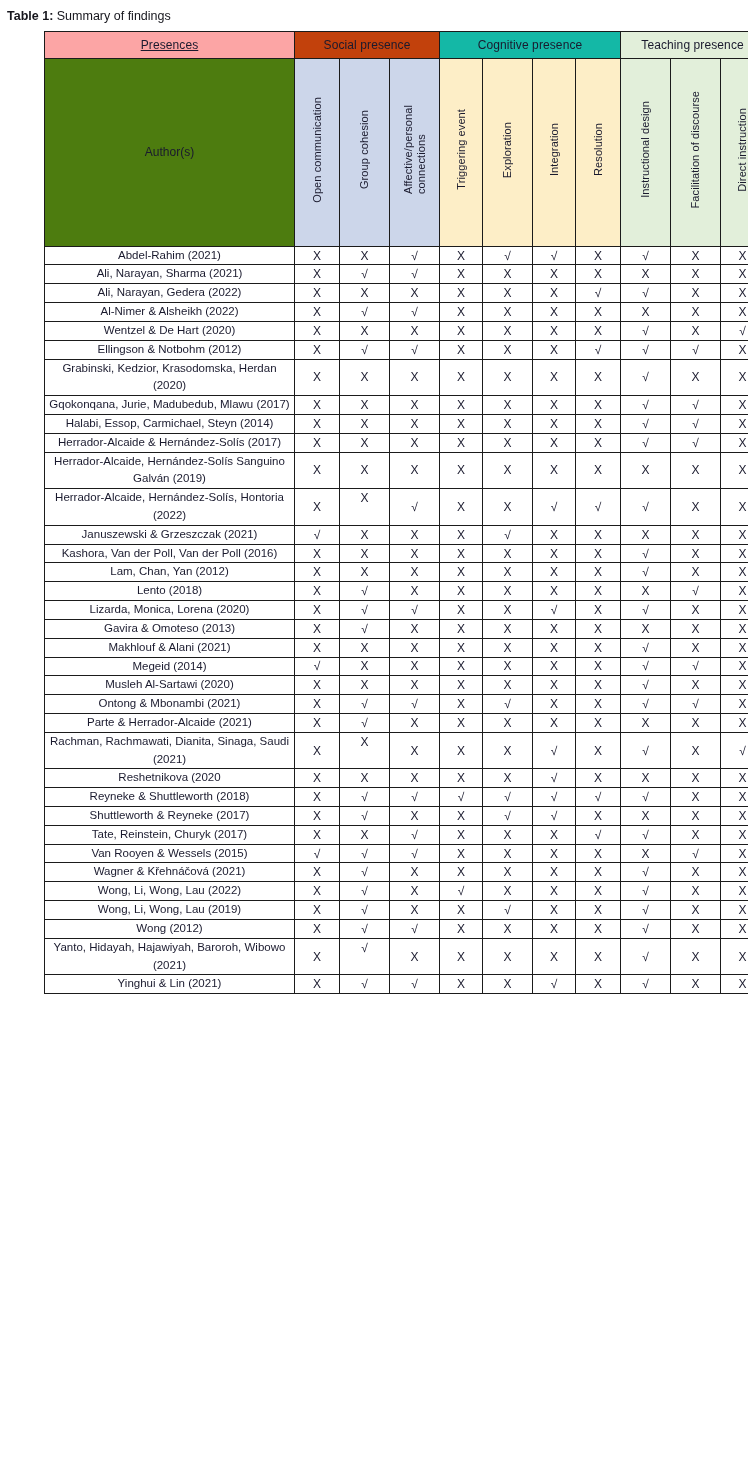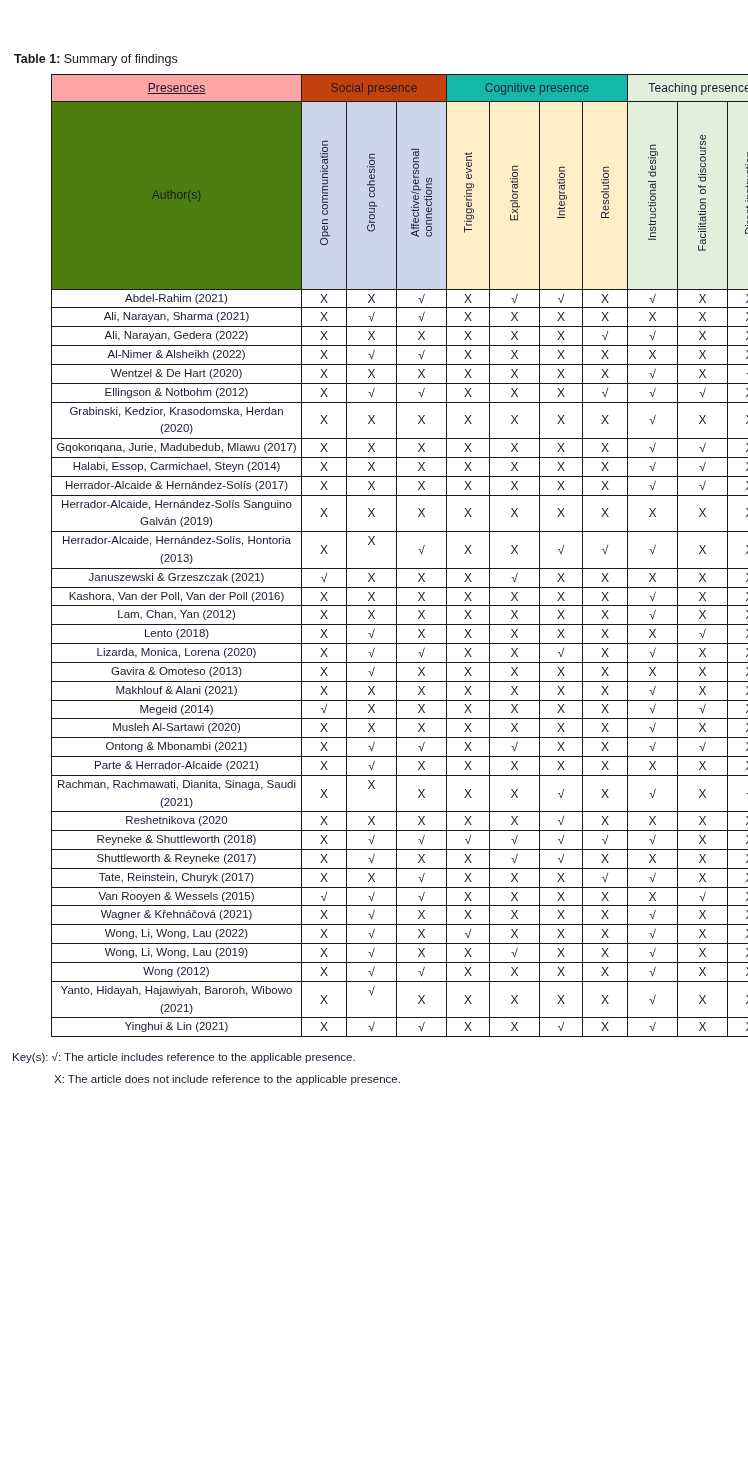--- a/index.html
+++ b/index.html
@@ -10,23 +10,22 @@
   }
   body {
     width: 748px;
     font-family: "Liberation Sans", sans-serif;
     color: #1a1a2e;
     -webkit-font-smoothing: antialiased;
   }
   .page {
     width: 659px;
     position: relative;
-    padding: 10px;
+    padding: 3px;
     box-sizing: border-box;
-    margin-top: 36px;
   }
   .caption {
     font-size: 12.5px;
     padding: 6px 0 6px 4px;
     line-height: 1.25;
     color: #16161d;
   }
   .caption .caption-label {
     font-weight: bold;
   }
@@ -315,21 +314,21 @@
           <td class="mark"><span class="sym">X</span></td>
           <td class="mark"><span class="sym">X</span></td>
           <td class="mark"><span class="sym">X</span></td>
           <td class="mark"><span class="sym">X</span></td>
           <td class="mark"><span class="sym">X</span></td>
           <td class="mark"><span class="sym">X</span></td>
           <td class="mark"><span class="sym">X</span></td>
           <td class="mark"><span class="sym">X</span></td>
         </tr>
         <tr>
-          <td class="author">Herrador-Alcaide, Hernández-Solís, Hontoria (2013)</td>
+          <td class="author">Herrador-Alcaide, Hernández-Solís, Hontoria (2022)</td>
           <td class="mark"><span class="sym">X</span></td>
           <td class="mark raised"><span class="sym">X</span></td>
           <td class="mark"><span class="sym tick">√</span></td>
           <td class="mark"><span class="sym">X</span></td>
           <td class="mark"><span class="sym">X</span></td>
           <td class="mark"><span class="sym tick">√</span></td>
           <td class="mark"><span class="sym tick">√</span></td>
           <td class="mark"><span class="sym tick">√</span></td>
           <td class="mark"><span class="sym">X</span></td>
           <td class="mark"><span class="sym">X</span></td>
@@ -629,18 +628,14 @@
           <td class="mark"><span class="sym">X</span></td>
           <td class="mark"><span class="sym tick">√</span></td>
           <td class="mark"><span class="sym">X</span></td>
           <td class="mark"><span class="sym tick">√</span></td>
           <td class="mark"><span class="sym">X</span></td>
           <td class="mark"><span class="sym">X</span></td>
         </tr>
       </tbody>
   </table>
 
-  <div class="keys">
-    <div class="keyline1">Key(s): √: The article includes reference to the applicable presence.</div>
-    <div class="keyline2">X: The article does not include reference to the applicable presence.</div>
-  </div>
 
 </div>
 
 </body></html>

